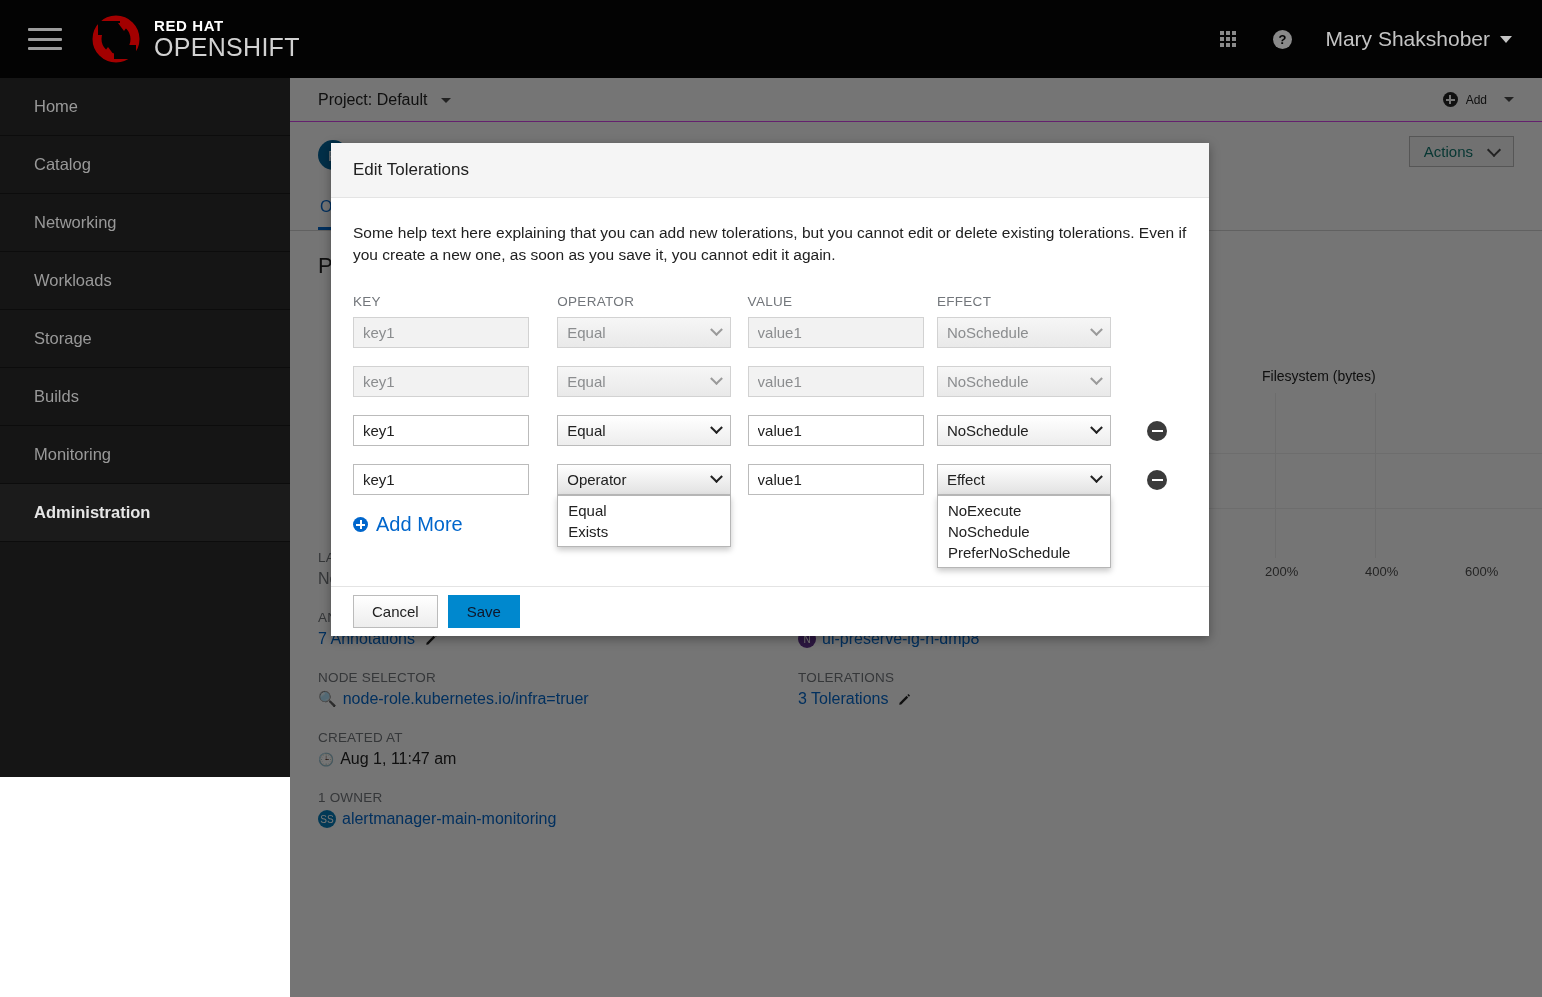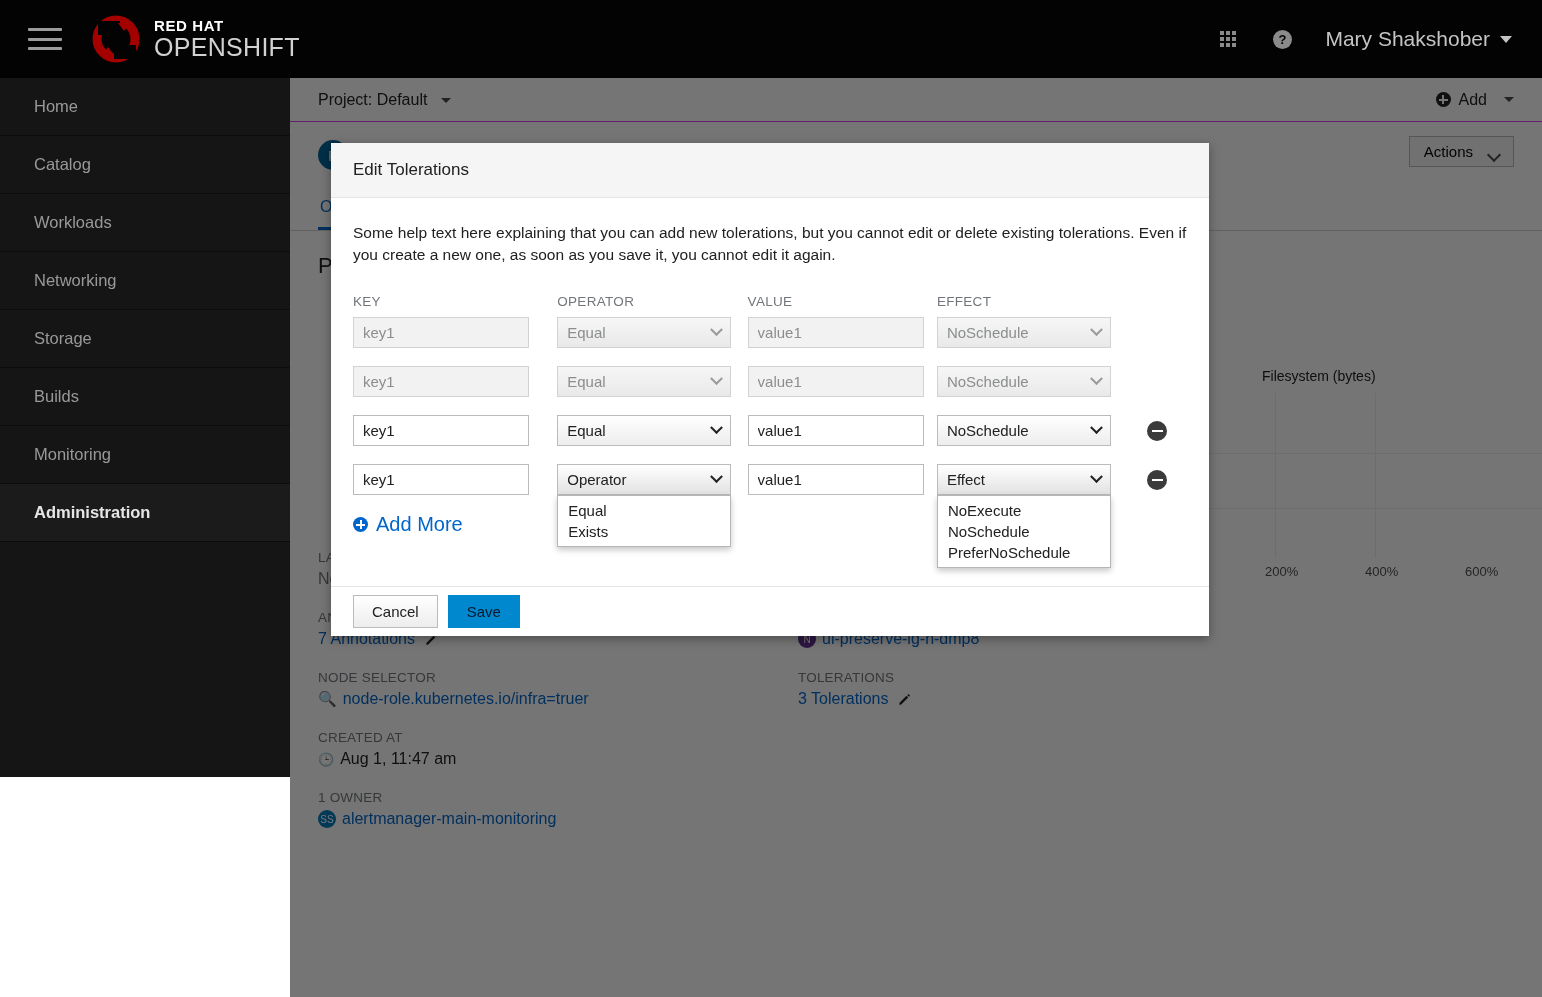--- a/index.html
+++ b/index.html
@@ -71,21 +71,21 @@
     display:flex; align-items:center; padding: 0 28px;
     background: #fff;
   }
   .project-label { font-size: 16px; color: #212121; cursor:pointer; }
   .mini-caret {
     display:inline-block; width:0; height:0; margin-left: 9px; vertical-align: middle;
     border-left:5px solid transparent; border-right:5px solid transparent; border-top:5px solid #484848;
   }
   .add-btn {
     margin-left: auto; display:flex; align-items:center; gap: 8px;
-    font-size: 16px; color: #212121; cursor:pointer;
+    font-size: 12px; color: #212121; cursor:pointer;
   }
   .plus-icon {
     width: 15px; height: 15px; border-radius: 50%; background: #212121;
     position: relative;
   }
   .plus-icon::before, .plus-icon::after {
     content:''; position:absolute; background:#fff;
   }
   .plus-icon::before { left: 3px; top: 6.5px; width: 9px; height: 2px; }
   .plus-icon::after  { top: 3px; left: 6.5px; height: 9px; width: 2px; }
@@ -93,21 +93,21 @@
   .page-head { padding: 18px 28px 0 28px; position: relative; }
   .res-title { display:flex; align-items:center; gap: 12px; }
   .badge-circle {
     width: 30px; height: 30px; border-radius: 50%; background: #00659c; color:#fff;
     font-size: 15px; display:flex; align-items:center; justify-content:center;
   }
   .res-name { font-size: 23px; color: #212121; }
   .actions-btn {
     position:absolute; right: 28px; top: 14px;
     border: 1px solid #bbb; background:#f7f7f7; padding: 6px 14px;
-    font-size: 15px; color:#000000; display:flex; align-items:flex-end; gap: 16px;
+    font-size: 15px; color:#0f766e; display:flex; align-items:center; gap: 16px;
     cursor: pointer;
   }
   .chev {
     width: 10px; height: 10px; border-right: 2px solid #484848; border-bottom: 2px solid #484848;
     transform: rotate(45deg); margin-top: -4px;
   }
   .tabs {
     margin-top: 18px; border-bottom: 1px solid #d2d2d2; display:flex; gap: 26px;
     padding: 0 28px;
   }
@@ -283,24 +283,24 @@
   </div>
 
   <div class="sidebar">
     <div class="nav-item">
       <span>Home</span>
     </div>
     <div class="nav-item">
       <span>Catalog</span>
     </div>
     <div class="nav-item">
+      <span>Networking</span>
+    </div>
+    <div class="nav-item">
       <span>Workloads</span>
-    </div>
-    <div class="nav-item">
-      <span>Networking</span>
     </div>
     <div class="nav-item">
       <span>Storage</span>
     </div>
     <div class="nav-item">
       <span>Builds</span>
     </div>
     <div class="nav-item">
       <span>Monitoring</span>
     </div>

